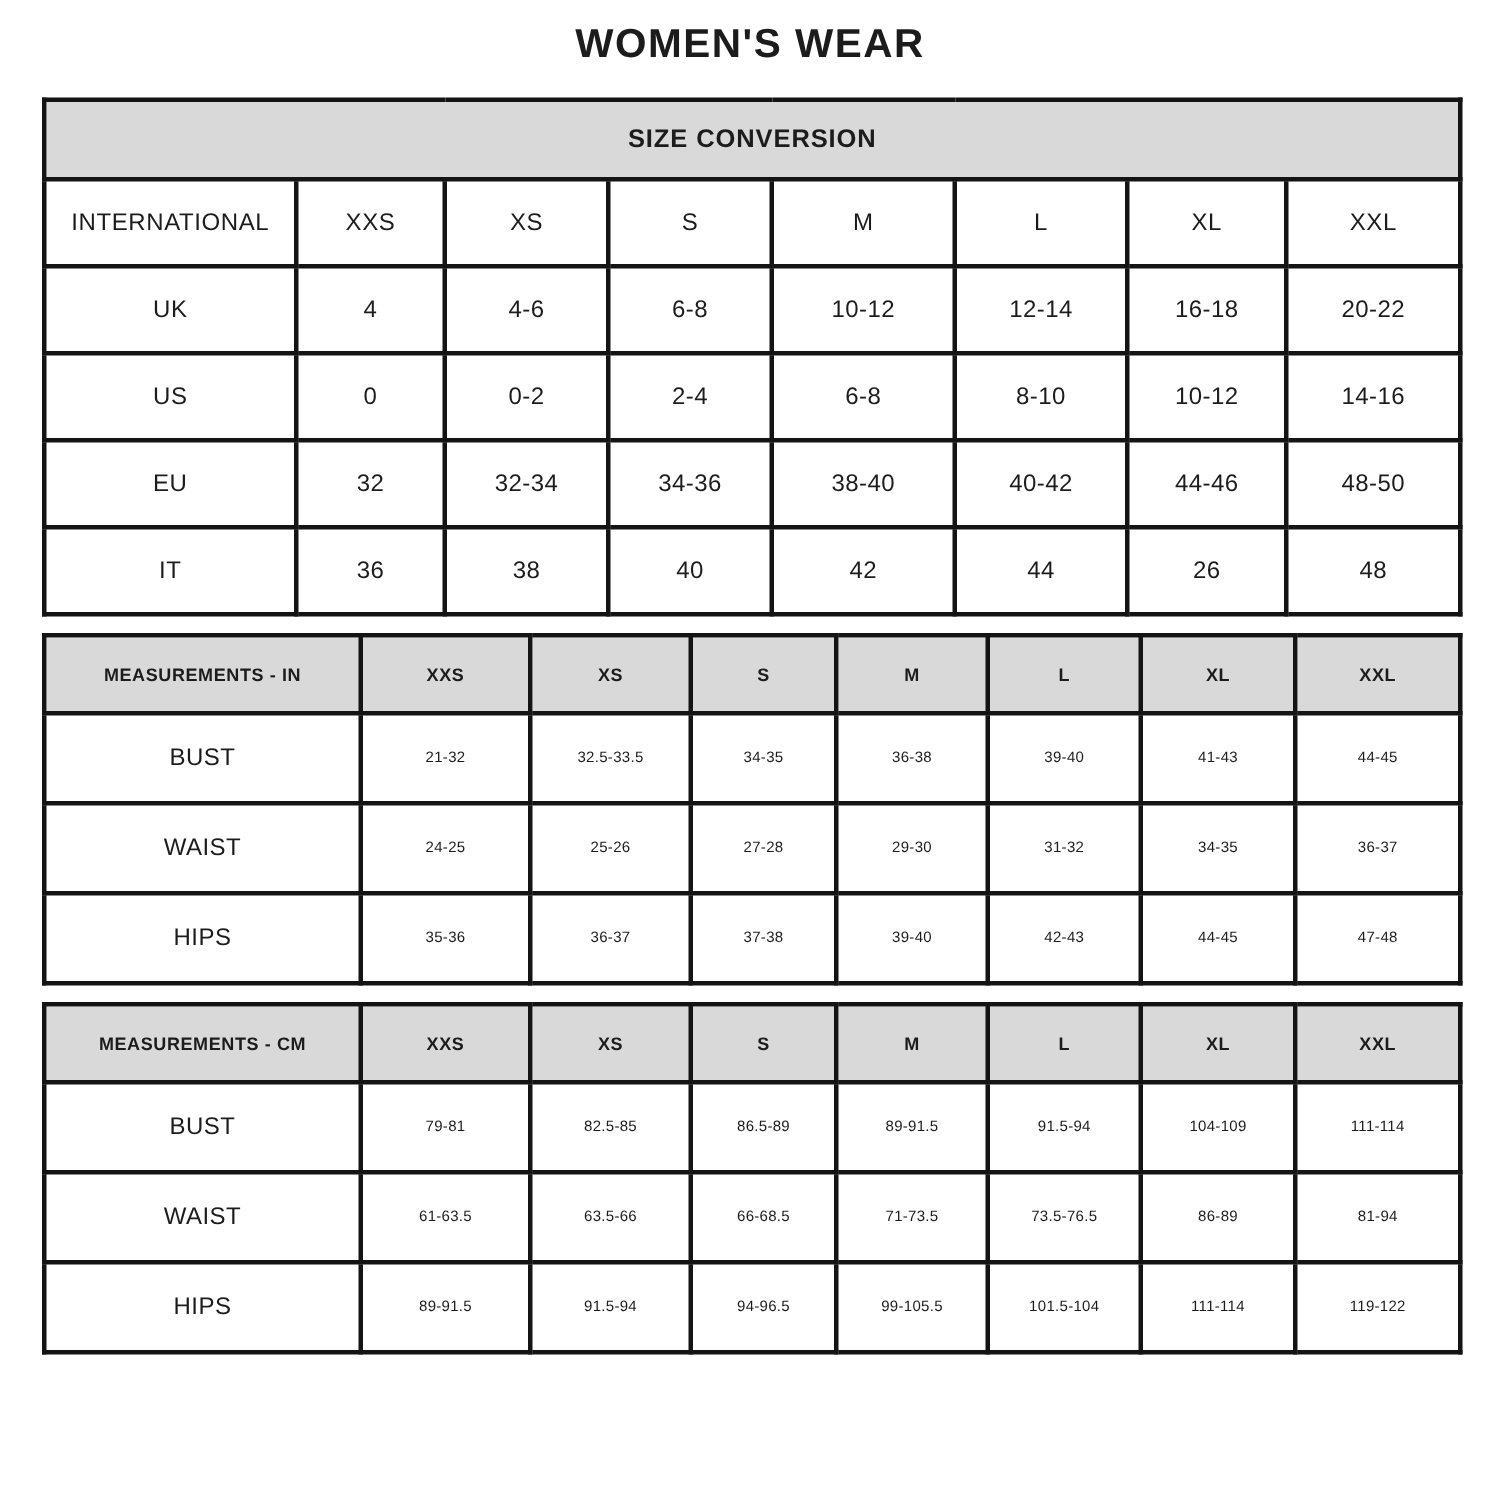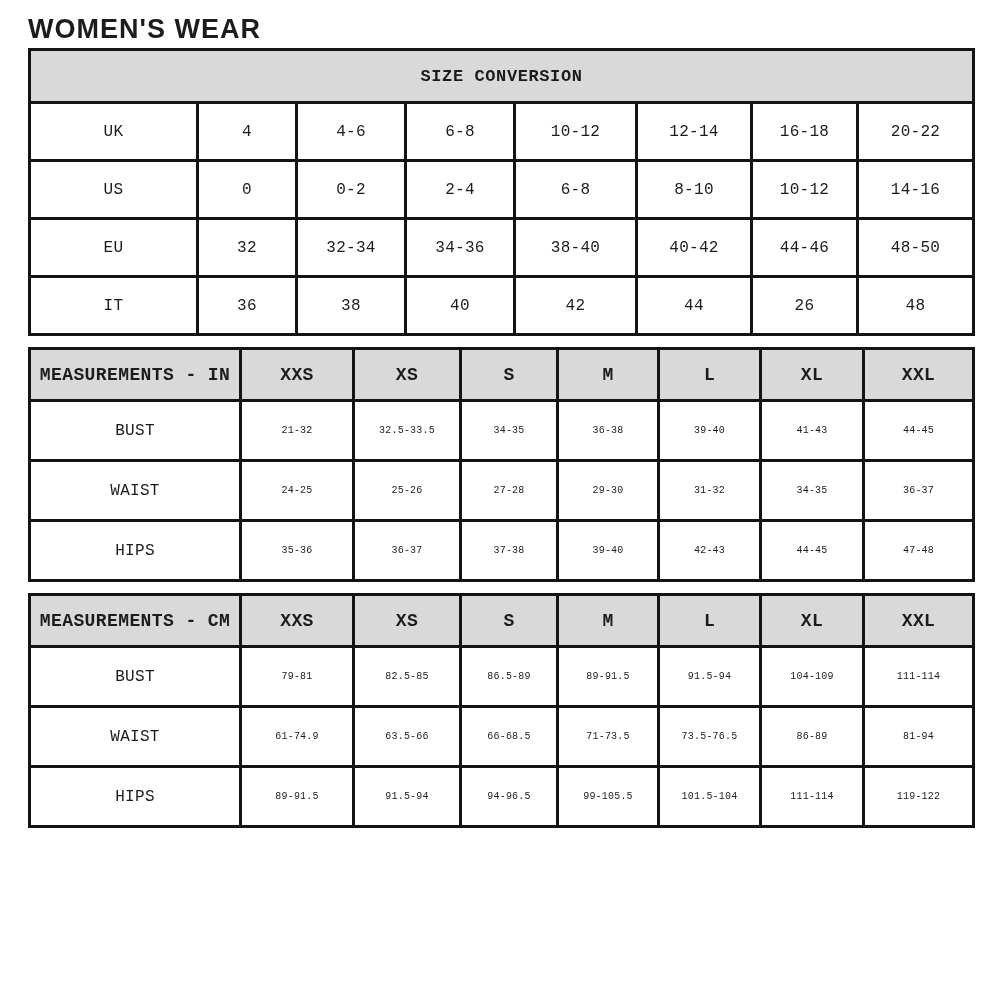--- a/index.html
+++ b/index.html
@@ -9,31 +9,31 @@
   }
   html,body{margin:0;padding:0;background:#ffffff;}
   body{
     width:1000px;height:1000px;
     color:var(--text);
     font-family:"Liberation Sans","DejaVu Sans",sans-serif;
     -webkit-font-smoothing:antialiased;
   }
   .page{width:944px;margin:0 auto;padding-top:10px;}
   .title{
-    margin:4px 0 3px 0;
+    margin:4px 0 20px 0;
+    text-align:center;
     font-size:27px;
     font-weight:700;
     letter-spacing:1px;
   }
   table.tbl{
     border-collapse:collapse;
     table-layout:fixed;
     width:944px;
     margin:0 0 11px 0;
-    font-family:Liberation Mono, monospace;
   }
   .tbl th,.tbl td{
     border:3px solid var(--border);
     text-align:center;
     vertical-align:middle;
     padding:0;
     overflow:hidden;
     white-space:nowrap;
   }
   .banner-cell{
@@ -53,21 +53,21 @@
   .tbl-conversion .row-label,
   .tbl-conversion .val{
     height:55px;
     font-size:16px;
     letter-spacing:0.3px;
   }
   
   .tbl-measure .col-h{
     background:var(--header-bg);
     height:49px;
-    font-size:18px;
+    font-size:12px;
     font-weight:700;
     letter-spacing:0.4px;
   }
   .tbl-measure .row-label{
     height:57px;
     font-size:16px;
     letter-spacing:0.3px;
   }
   .tbl-measure .val{
     height:57px;
@@ -90,20 +90,30 @@
         <col style="width: 122px;">
         <col style="width: 115px;">
         <col style="width: 106px;">
         <col style="width: 116px;">
       </colgroup>
       <tbody>
         <tr>
           <th colspan="8" class="banner-cell">SIZE CONVERSION</th>
         </tr>
         <tr>
+          <th class="col-h">INTERNATIONAL</th>
+          <th class="col-h">XXS</th>
+          <th class="col-h">XS</th>
+          <th class="col-h">S</th>
+          <th class="col-h">M</th>
+          <th class="col-h">L</th>
+          <th class="col-h">XL</th>
+          <th class="col-h">XXL</th>
+        </tr>
+        <tr>
           <td class="row-label">UK</td>
           <td class="val">4</td>
           <td class="val">4-6</td>
           <td class="val">6-8</td>
           <td class="val">10-12</td>
           <td class="val">12-14</td>
           <td class="val">16-18</td>
           <td class="val">20-22</td>
         </tr>
         <tr>
@@ -221,21 +231,21 @@
           <td class="val">79-81</td>
           <td class="val">82.5-85</td>
           <td class="val">86.5-89</td>
           <td class="val">89-91.5</td>
           <td class="val">91.5-94</td>
           <td class="val">104-109</td>
           <td class="val">111-114</td>
         </tr>
         <tr>
           <td class="row-label">WAIST</td>
-          <td class="val">61-74.9</td>
+          <td class="val">61-63.5</td>
           <td class="val">63.5-66</td>
           <td class="val">66-68.5</td>
           <td class="val">71-73.5</td>
           <td class="val">73.5-76.5</td>
           <td class="val">86-89</td>
           <td class="val">81-94</td>
         </tr>
         <tr>
           <td class="row-label">HIPS</td>
           <td class="val">89-91.5</td>

